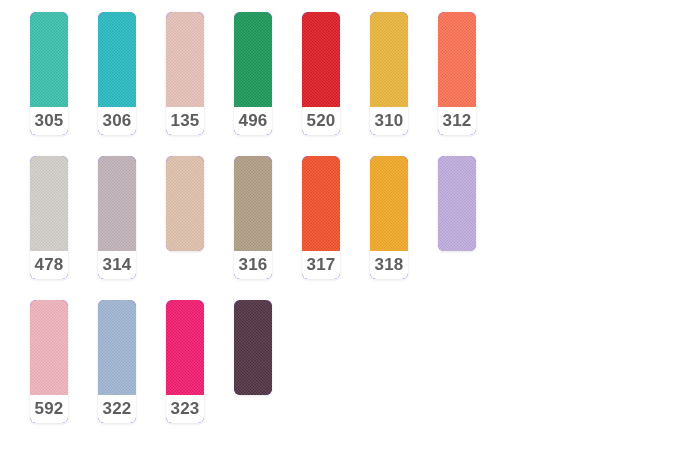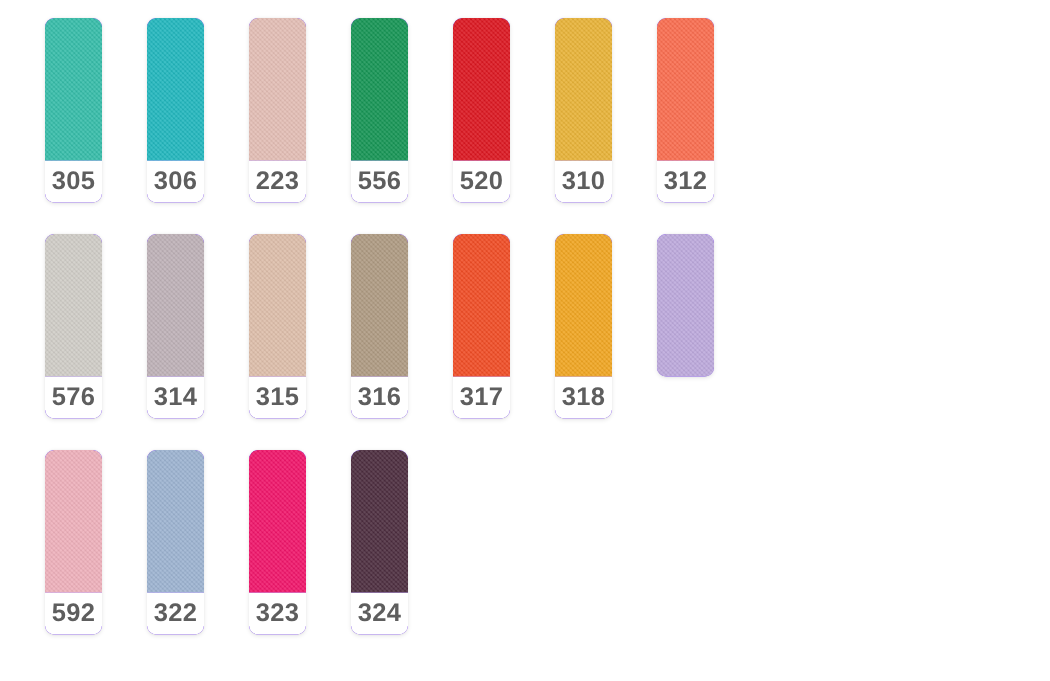--- a/index.html
+++ b/index.html
@@ -86,51 +86,50 @@
       <div class="swatch-card">
         <div class="swatch-color" title="#33BCA8" style="background-color: rgb(51, 188, 168);"></div>
         <div class="swatch-label">305</div>
       </div>
       <div class="swatch-card">
         <div class="swatch-color" title="#1FB6BD" style="background-color: rgb(31, 182, 189);"></div>
         <div class="swatch-label">306</div>
       </div>
       <div class="swatch-card">
         <div class="swatch-color" title="#E3BDB4" style="background-color: rgb(227, 189, 180);"></div>
-        <div class="swatch-label">223</div>
+        <div class="swatch-label">135</div>
       </div>
       <div class="swatch-card">
         <div class="swatch-color" title="#139453" style="background-color: rgb(19, 148, 83);"></div>
-        <div class="swatch-label">556</div>
+        <div class="swatch-label">496</div>
       </div>
       <div class="swatch-card">
         <div class="swatch-color" title="#DC141E" style="background-color: rgb(220, 20, 30);"></div>
         <div class="swatch-label">520</div>
       </div>
       <div class="swatch-card">
         <div class="swatch-color" title="#E8B235" style="background-color: rgb(232, 178, 53);"></div>
         <div class="swatch-label">310</div>
       </div>
       <div class="swatch-card">
         <div class="swatch-color" title="#FA6B4D" style="background-color: rgb(250, 107, 77);"></div>
         <div class="swatch-label">312</div>
       </div>
     </div>
     <div class="swatch-row">
       <div class="swatch-card">
         <div class="swatch-color" title="#CFCCC6" style="background-color: rgb(207, 204, 198);"></div>
-        <div class="swatch-label">576</div>
+        <div class="swatch-label">478</div>
       </div>
       <div class="swatch-card">
         <div class="swatch-color" title="#BDB0B6" style="background-color: rgb(189, 176, 182);"></div>
         <div class="swatch-label">314</div>
       </div>
       <div class="swatch-card">
         <div class="swatch-color" title="#DDBDA9" style="background-color: rgb(221, 189, 169);"></div>
-        <div class="swatch-label">315</div>
       </div>
       <div class="swatch-card">
         <div class="swatch-color" title="#AD9980" style="background-color: rgb(173, 153, 128);"></div>
         <div class="swatch-label">316</div>
       </div>
       <div class="swatch-card">
         <div class="swatch-color" title="#F04A22" style="background-color: rgb(240, 74, 34);"></div>
         <div class="swatch-label">317</div>
       </div>
       <div class="swatch-card">
@@ -149,16 +148,15 @@
       <div class="swatch-card">
         <div class="swatch-color" title="#9BB2D0" style="background-color: rgb(155, 178, 208);"></div>
         <div class="swatch-label">322</div>
       </div>
       <div class="swatch-card">
         <div class="swatch-color" title="#F01268" style="background-color: rgb(240, 18, 104);"></div>
         <div class="swatch-label">323</div>
       </div>
       <div class="swatch-card">
         <div class="swatch-color" title="#4A2A3C" style="background-color: rgb(74, 42, 60);"></div>
-        <div class="swatch-label">324</div>
       </div>
     </div>
   </div>
 
 </body></html>

